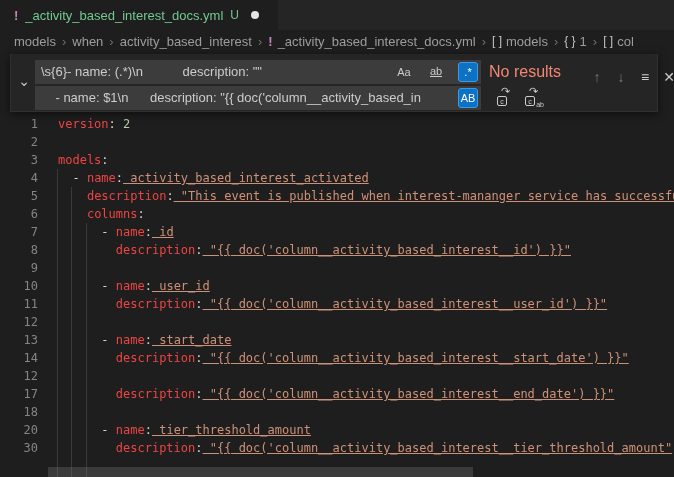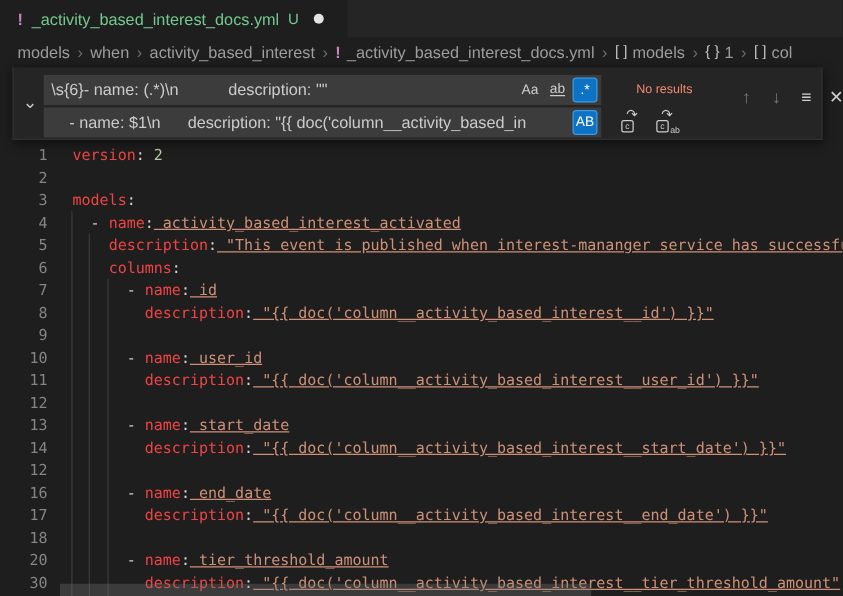--- a/index.html
+++ b/index.html
@@ -50,27 +50,27 @@
                 font-size:14px; line-height:14px; text-align:center; cursor:pointer; }
   .fw-row { position:absolute; left:24px; height:25px; display:flex; align-items:center; }
   .fw-row1 { top:5px; }
   .fw-row2 { top:31px; }
   .input-wrap { position:relative; width:446px; height:24px; }
   .fw-input { width:100%; height:24px; background:#3c3c3c; border:none; outline:none;
               color:#cccccc; font-family:"Liberation Sans", sans-serif; font-size:13px;
               padding:2px 6px; white-space:pre; }
   #find-input { padding-right:72px; }
   #replace-input { padding-right:28px; }
-  .opts { position:absolute; right:3px; top:2px; display:flex; gap:2px;margin-left:24px; }
+  .opts { position:absolute; right:3px; top:2px; display:flex; gap:12px;margin-left:24px; }
   .opt { width:20px; height:20px; border-radius:3px; color:#cccccc; font-size:11px;
          display:flex; align-items:center; justify-content:center; cursor:pointer;
          border:1px solid transparent; }
   .opt.active { background:#0e72c4; border-color:#3a9ae8; color:#ffffff; }
   .opt .ww { border-bottom:1px solid #cccccc; line-height:10px; }
-  .no-results { margin-left:28px; color:#f48771; font-size:10px; white-space:nowrap;text-align:right; }
+  .no-results { margin-left:8px; color:#f48771; font-size:16px; white-space:nowrap;text-align:right; }
   .navicons { position:absolute; top:8px; display:flex; }
   .nico { width:24px; height:20px; display:flex; align-items:center; justify-content:center;
           font-size:14px; cursor:pointer; }
   .nico.dim { color:#7a7a7a; }
   .nico.lit { color:#cccccc; }
   .repicons { display:flex; margin-left:14px; gap:8px; }
   .ri { width:20px; height:20px; position:relative; cursor:pointer; color:#cccccc; }
   .ri .ri-arr { position:absolute; top:-3px; left:6px; font-size:11px; }
   .ri .ri-box { position:absolute; left:2px; top:8px; width:10px; height:10px;
                 border:1px solid #cccccc; border-radius:2px; font-size:7px; line-height:9px;
@@ -136,21 +136,20 @@
       <div class="line"><span class="ln">6</span><span class="code"><span class="c-plain">    </span><span class="c-key">columns</span><span class="c-punc">:</span></span></div>
       <div class="line"><span class="ln">7</span><span class="code"><span class="c-plain">      </span><span class="c-punc">- </span><span class="c-key">name</span><span class="c-punc">:</span><span class="c-str"> id</span></span></div>
       <div class="line"><span class="ln">8</span><span class="code"><span class="c-plain">        </span><span class="c-key">description</span><span class="c-punc">:</span><span class="c-str"> "{{ doc('column__activity_based_interest__id') }}"</span></span></div>
       <div class="line"><span class="ln">9</span><span class="code"></span></div>
       <div class="line"><span class="ln">10</span><span class="code"><span class="c-plain">      </span><span class="c-punc">- </span><span class="c-key">name</span><span class="c-punc">:</span><span class="c-str"> user_id</span></span></div>
       <div class="line"><span class="ln">11</span><span class="code"><span class="c-plain">        </span><span class="c-key">description</span><span class="c-punc">:</span><span class="c-str"> "{{ doc('column__activity_based_interest__user_id') }}"</span></span></div>
       <div class="line"><span class="ln">12</span><span class="code"></span></div>
       <div class="line"><span class="ln">13</span><span class="code"><span class="c-plain">      </span><span class="c-punc">- </span><span class="c-key">name</span><span class="c-punc">:</span><span class="c-str"> start_date</span></span></div>
       <div class="line"><span class="ln">14</span><span class="code"><span class="c-plain">        </span><span class="c-key">description</span><span class="c-punc">:</span><span class="c-str"> "{{ doc('column__activity_based_interest__start_date') }}"</span></span></div>
       <div class="line"><span class="ln">12</span><span class="code"></span></div>
-      <div class="line"><span class="ln">16</span><span class="code"><span class="c-plain">      </span><span class="c-punc">- </span><span class="c-key">name</span><span class="c-punc">:</span><span class="c-str"> end_date</span></span></div>
       <div class="line"><span class="ln">17</span><span class="code"><span class="c-plain">        </span><span class="c-key">description</span><span class="c-punc">:</span><span class="c-str"> "{{ doc('column__activity_based_interest__end_date') }}"</span></span></div>
       <div class="line"><span class="ln">18</span><span class="code"></span></div>
       <div class="line"><span class="ln">20</span><span class="code"><span class="c-plain">      </span><span class="c-punc">- </span><span class="c-key">name</span><span class="c-punc">:</span><span class="c-str"> tier_threshold_amount</span></span></div>
       <div class="line"><span class="ln">30</span><span class="code"><span class="c-plain">        </span><span class="c-key">description</span><span class="c-punc">:</span><span class="c-str"> "{{ doc('column__activity_based_interest__tier_threshold_amount"</span></span></div>
     </div>
 </div>
 <div class="hscroll"></div>
 
 <div class="findwidget">
   <div class="fw-chevron">⌄</div>

